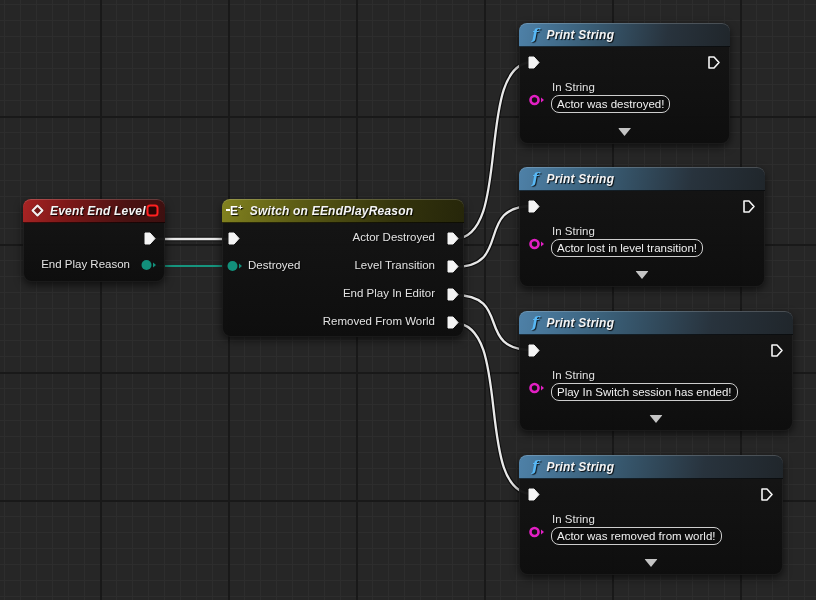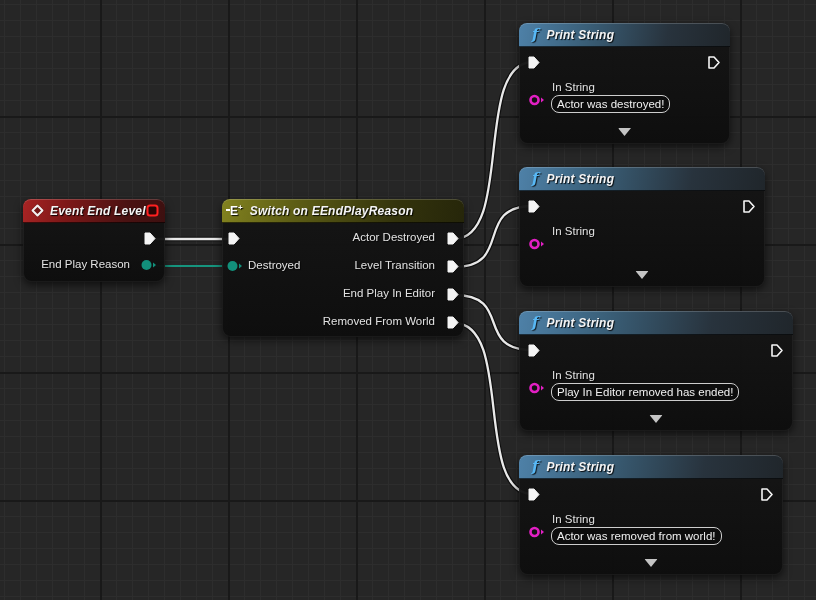--- a/index.html
+++ b/index.html
@@ -209,40 +209,41 @@
     <path d="M3 2 h5 l5 5.5 -5 5.5 H3 z" fill="#f5f5f5" stroke="#f5f5f5" stroke-width="1" stroke-linejoin="round"></path>
   </svg>
   <svg class="pin-svg abs" style="right:9px; top:32px;" width="15" height="15" viewBox="0 0 15 15">
     <path d="M3 2 h5 l5 5.5 -5 5.5 H3 z" fill="none" stroke="#f5f5f5" stroke-width="1.6" stroke-linejoin="round"></path>
   </svg>
   <span class="pin-label abs" style="left:33px; top:58px;">In String</span>
   <svg class="pin-svg abs" style="left:9px; top:70px;" width="17" height="14" viewBox="0 0 17 14">
     <circle cx="6.5" cy="7" r="4" fill="none" stroke="#e21fc3" stroke-width="2.6"></circle>
     <path d="M13 4.6 L16 7 13 9.4 z" fill="#e21fc3"></path>
   </svg>
+  <span class="string-value abs" style="left:32px; top:72px;">Actor lost in level transition!</span>
   <div class="collapse-arrow"></div>
 </div>
 
 <div class="node" id="node-ps2">
   <div class="node-header hdr-func">
     <span class="f-icon">f</span>
     <span class="node-title">Print String</span>
   </div>
   <svg class="pin-svg abs" style="left:7px; top:32px;" width="15" height="15" viewBox="0 0 15 15">
     <path d="M3 2 h5 l5 5.5 -5 5.5 H3 z" fill="#f5f5f5" stroke="#f5f5f5" stroke-width="1" stroke-linejoin="round"></path>
   </svg>
   <svg class="pin-svg abs" style="right:9px; top:32px;" width="15" height="15" viewBox="0 0 15 15">
     <path d="M3 2 h5 l5 5.5 -5 5.5 H3 z" fill="none" stroke="#f5f5f5" stroke-width="1.6" stroke-linejoin="round"></path>
   </svg>
   <span class="pin-label abs" style="left:33px; top:58px;">In String</span>
   <svg class="pin-svg abs" style="left:9px; top:70px;" width="17" height="14" viewBox="0 0 17 14">
     <circle cx="6.5" cy="7" r="4" fill="none" stroke="#e21fc3" stroke-width="2.6"></circle>
     <path d="M13 4.6 L16 7 13 9.4 z" fill="#e21fc3"></path>
   </svg>
-  <span class="string-value abs" style="left:32px; top:72px;">Play In Editor removed has ended!</span>
+  <span class="string-value abs" style="left:32px; top:72px;">Play In Switch session has ended!</span>
   <div class="collapse-arrow"></div>
 </div>
 
 <div class="node" id="node-ps3">
   <div class="node-header hdr-func">
     <span class="f-icon">f</span>
     <span class="node-title">Print String</span>
   </div>
   <svg class="pin-svg abs" style="left:7px; top:32px;" width="15" height="15" viewBox="0 0 15 15">
     <path d="M3 2 h5 l5 5.5 -5 5.5 H3 z" fill="#f5f5f5" stroke="#f5f5f5" stroke-width="1" stroke-linejoin="round"></path>

